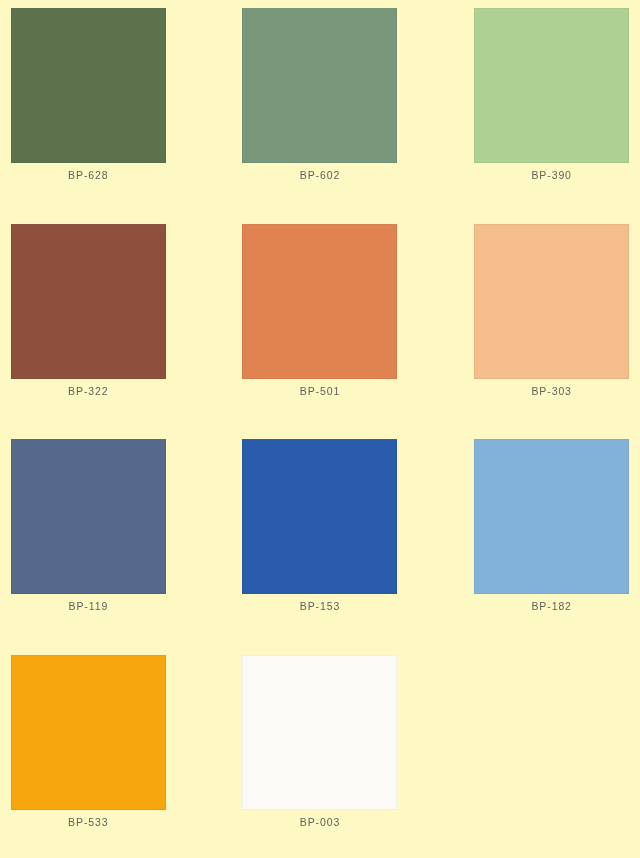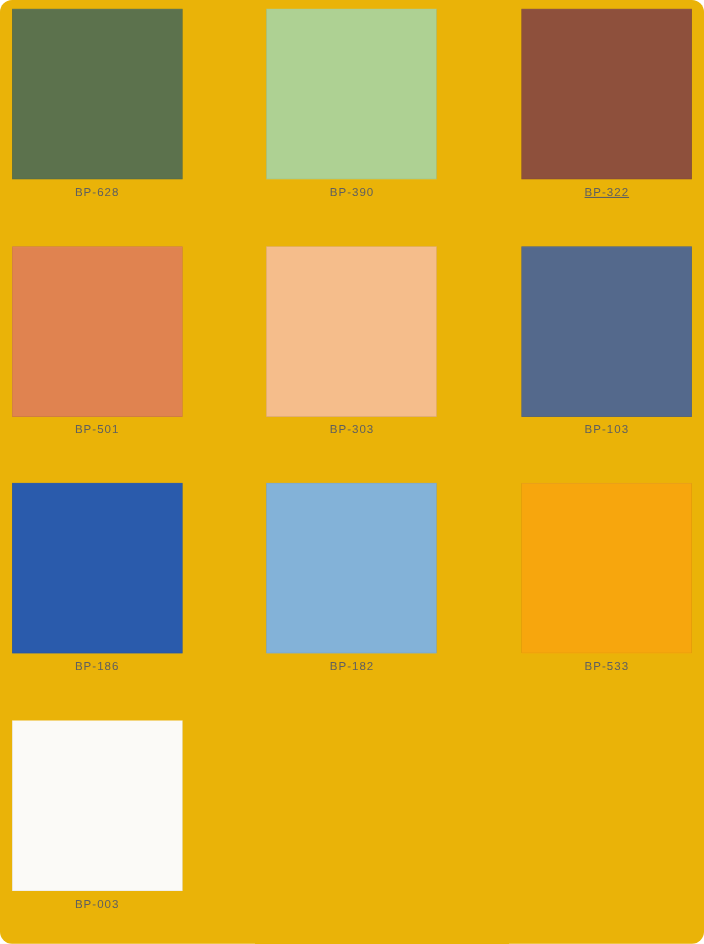--- a/index.html
+++ b/index.html
@@ -11,23 +11,22 @@
   body {
     width: 640px;
     height: 858px;
     font-family: "Liberation Sans", sans-serif;
     overflow: hidden;
   }
   #swatch-sheet {
     position: relative;
     width: 640px;
     height: 858px;
-    background: #eab308;
+    background: #fef9c3;
     box-sizing: border-box;
-    border-radius: 11px;
   }
   .swatch-grid {
     display: grid;
     grid-template-columns: repeat(3, 1fr);
     grid-template-rows: repeat(4, 1fr);
     column-gap: 75px;
     row-gap: 18px;
     padding: 8px 10px 6px 10px;
     box-sizing: border-box;
     width: 640px;
@@ -74,49 +73,53 @@
 <body style="background: rgb(255, 255, 255);">
 
 <div id="swatch-sheet">
   <div class="swatch-grid">
 
     <div class="swatch-cell">
       <div class="swatch-chip" style="background-color: rgb(92, 114, 77);"></div>
       <div class="swatch-label" style="color: rgb(95, 95, 95);">BP-628</div>
     </div>
 
+    <div class="swatch-cell">
+      <div class="swatch-chip" style="background-color: rgb(121, 151, 122);"></div>
+      <div class="swatch-label" style="color: rgb(95, 95, 95);">BP-602</div>
+    </div>
 
     <div class="swatch-cell">
       <div class="swatch-chip" style="background-color: rgb(174, 209, 147);"></div>
       <div class="swatch-label" style="color: rgb(95, 95, 95);">BP-390</div>
     </div>
 
     <div class="swatch-cell">
       <div class="swatch-chip" style="background-color: rgb(142, 80, 60);"></div>
-      <div class="swatch-label" style="color: rgb(95, 95, 95); text-decoration: underline;">BP-322</div>
+      <div class="swatch-label" style="color: rgb(95, 95, 95);">BP-322</div>
     </div>
 
     <div class="swatch-cell">
       <div class="swatch-chip" style="background-color: rgb(224, 131, 80);"></div>
       <div class="swatch-label" style="color: rgb(95, 95, 95);">BP-501</div>
     </div>
 
     <div class="swatch-cell">
       <div class="swatch-chip" style="background-color: rgb(245, 189, 139);"></div>
       <div class="swatch-label" style="color: rgb(95, 95, 95); text-align: right;">BP-303</div>
     </div>
 
     <div class="swatch-cell">
       <div class="swatch-chip" style="background-color: rgb(84, 105, 140);"></div>
-      <div class="swatch-label" style="color: rgb(95, 95, 95);">BP-103</div>
+      <div class="swatch-label" style="color: rgb(95, 95, 95);">BP-119</div>
     </div>
 
     <div class="swatch-cell">
       <div class="swatch-chip" style="background-color: rgb(42, 91, 172);"></div>
-      <div class="swatch-label" style="color: rgb(95, 95, 95);">BP-186</div>
+      <div class="swatch-label" style="color: rgb(95, 95, 95);">BP-153</div>
     </div>
 
     <div class="swatch-cell">
       <div class="swatch-chip" style="background-color: rgb(131, 178, 216);"></div>
       <div class="swatch-label" style="color: rgb(95, 95, 95);">BP-182</div>
     </div>
 
     <div class="swatch-cell">
       <div class="swatch-chip" style="background-color: rgb(247, 166, 13);"></div>
       <div class="swatch-label" style="color: rgb(95, 95, 95);">BP-533</div>

